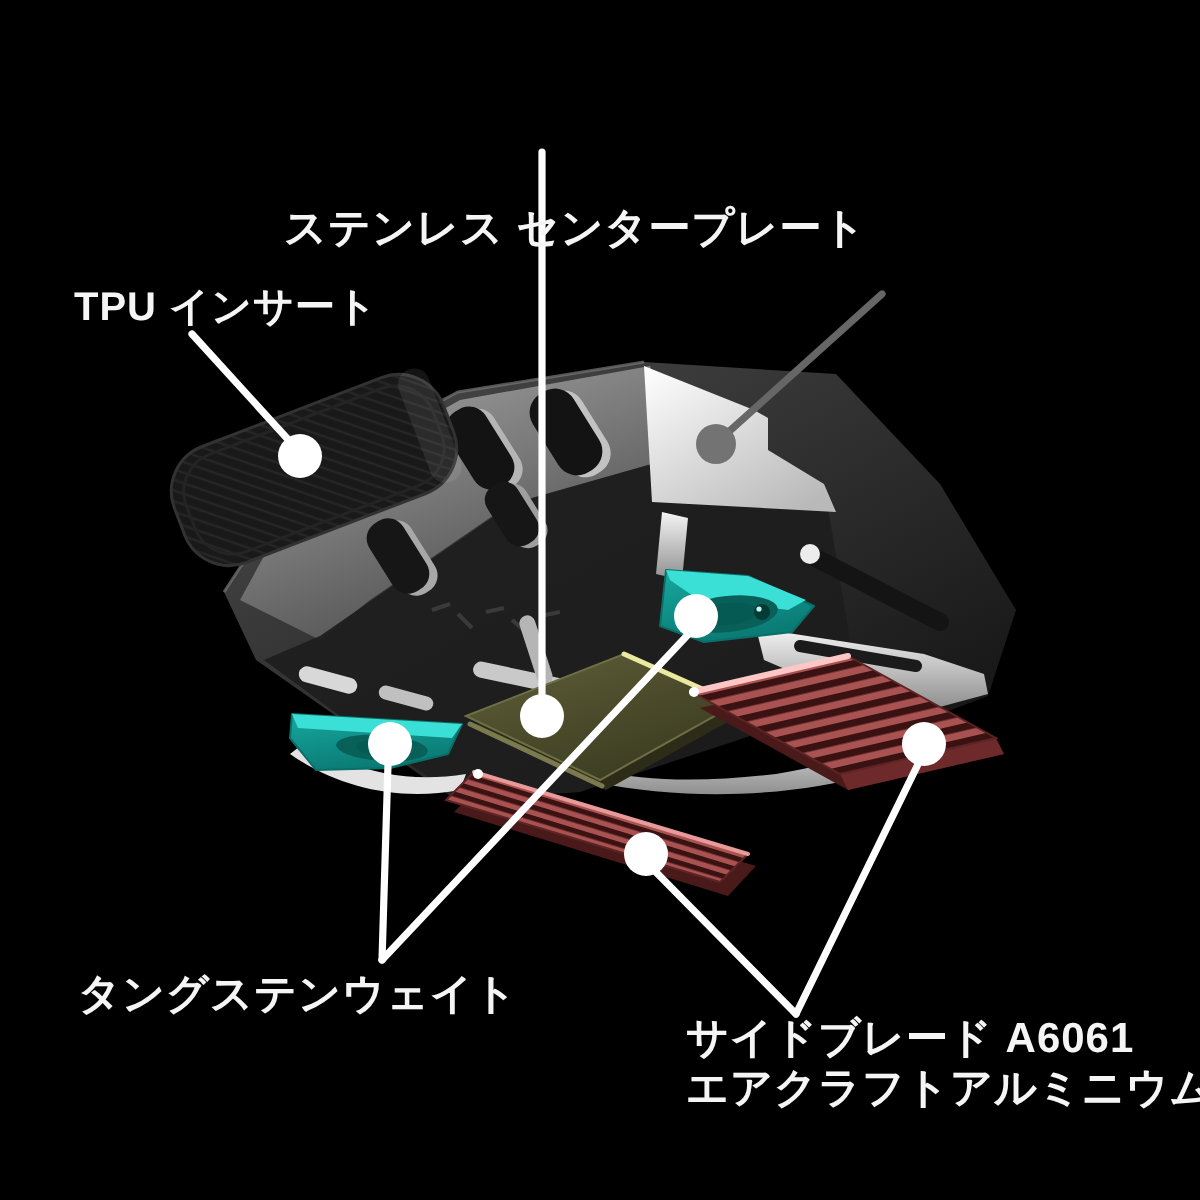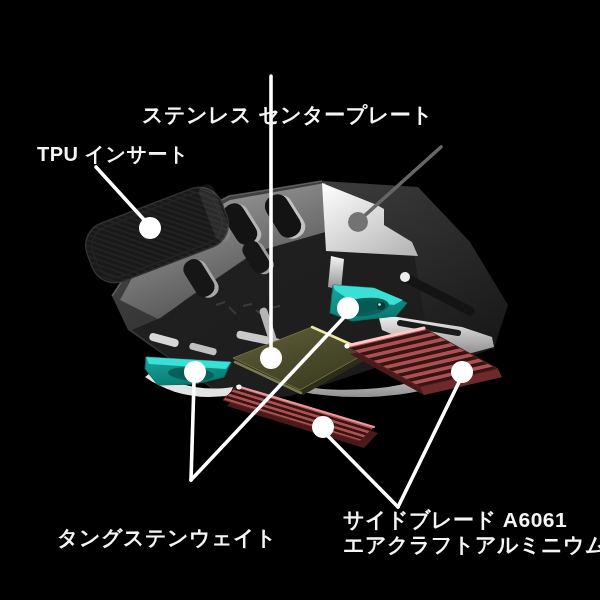--- a/index.html
+++ b/index.html
@@ -175,20 +175,20 @@
       <circle cx="323" cy="427" r="11"></circle>
       <circle cx="462" cy="372" r="11"></circle>
     </g>
   </svg>
 
   <div class="label" style="left:142px;top:55px;margin-top:48px;">ステンレス センタープレート</div>
 
 
   <div class="label small" style="left:37px;top:142px;">TPU インサート</div>
 
-  <div class="label" style="left:57px;top:486px;margin-top:40px;">タングステンウェイト</div>
+  <div class="label" style="left:39px;top:486px;">タングステンウェイト</div>
 
   <div class="label" style="left:307px;top:507px;">
     <span class="ln">サイドブレード A6061</span>
     <span class="ln">エアクラフトアルミニウム</span>
   </div>
 
 </div>
 
 </body></html>

